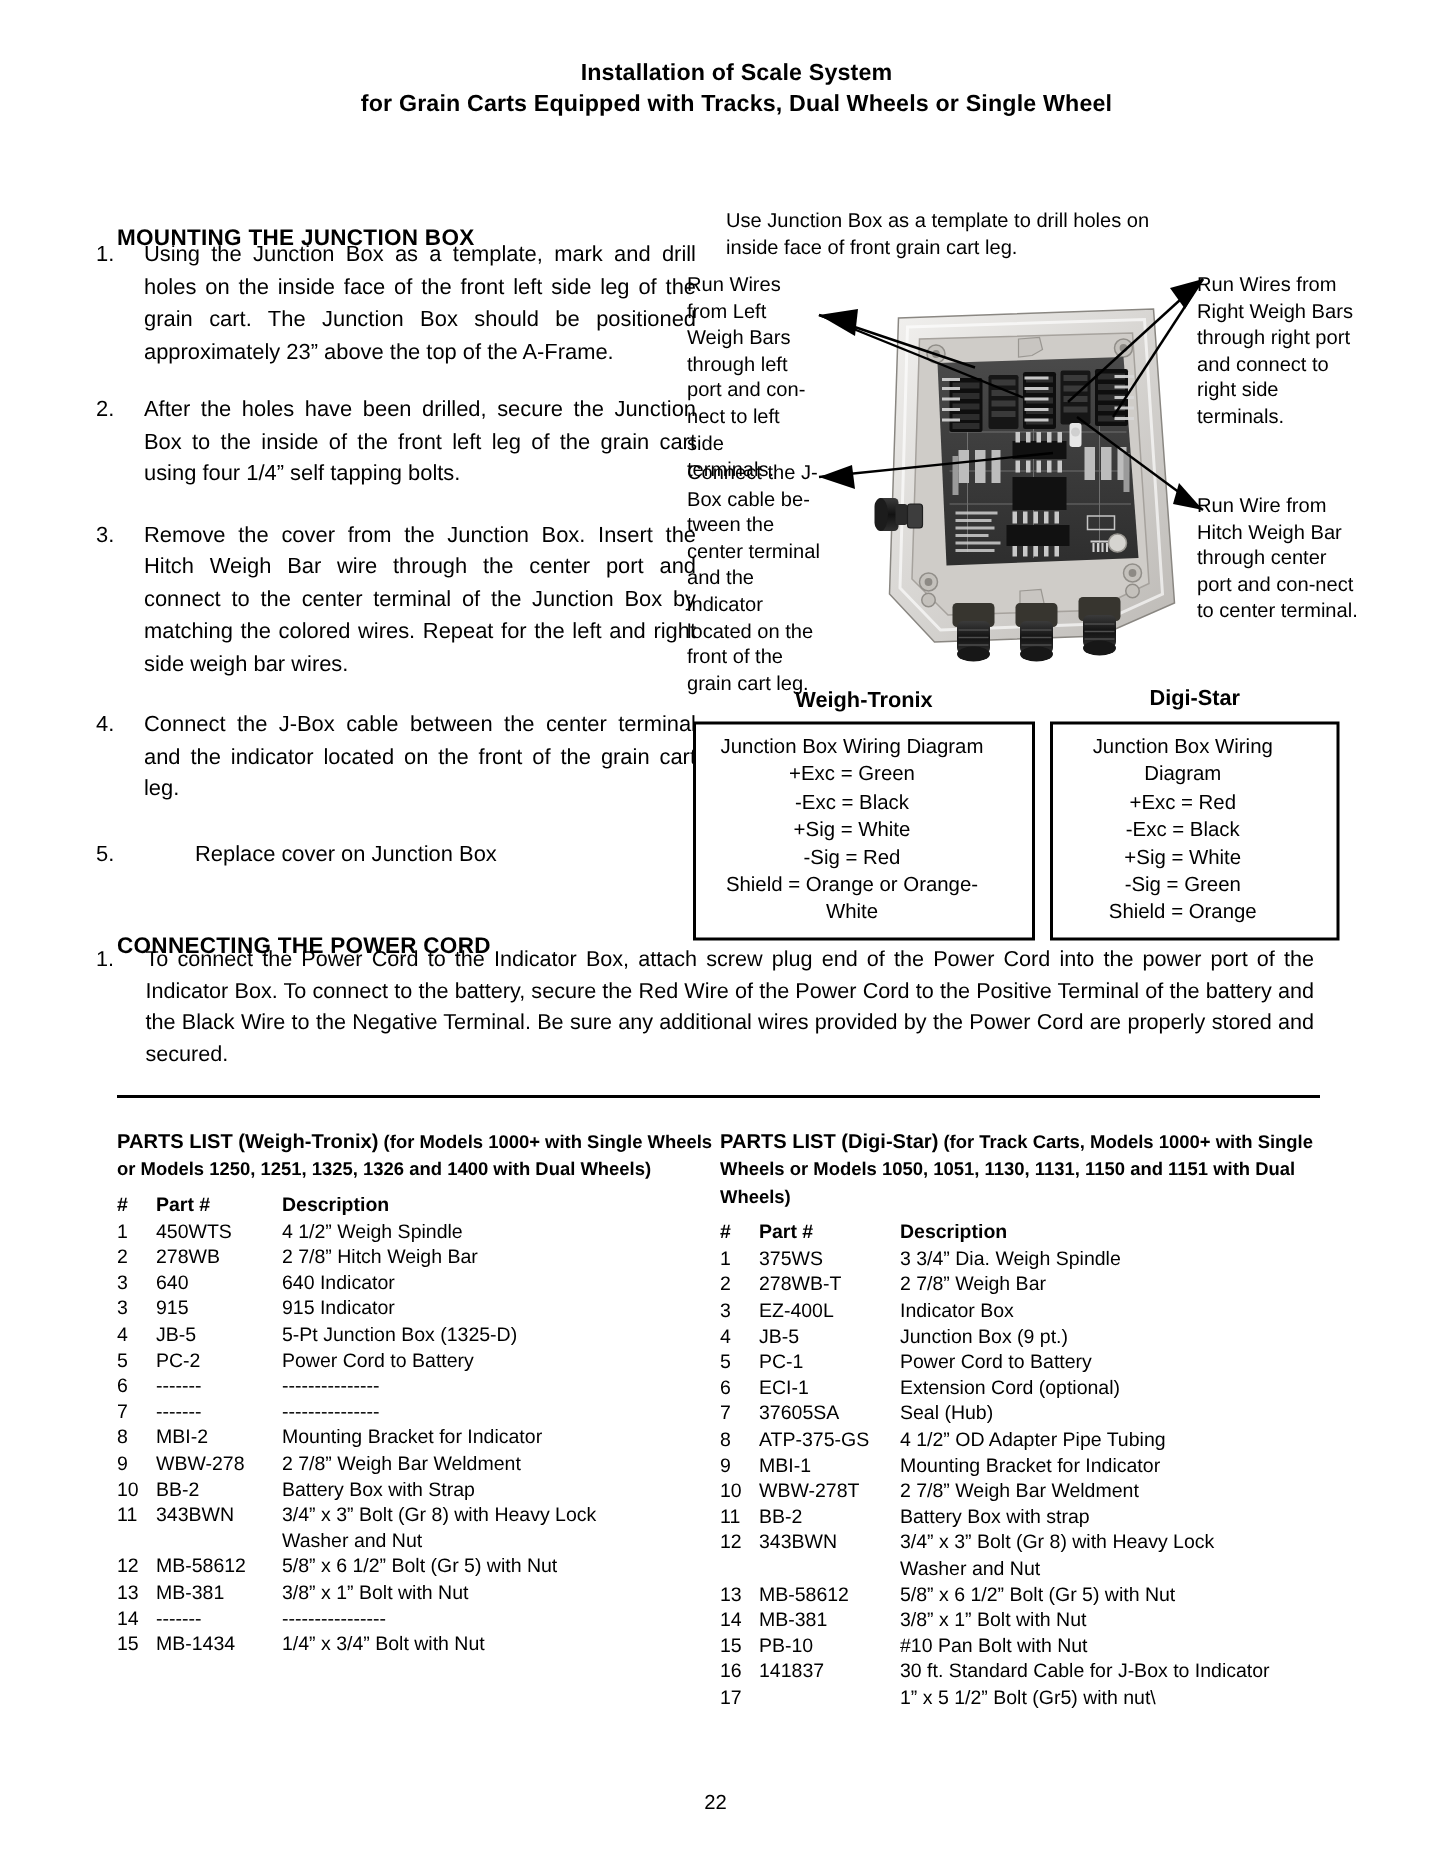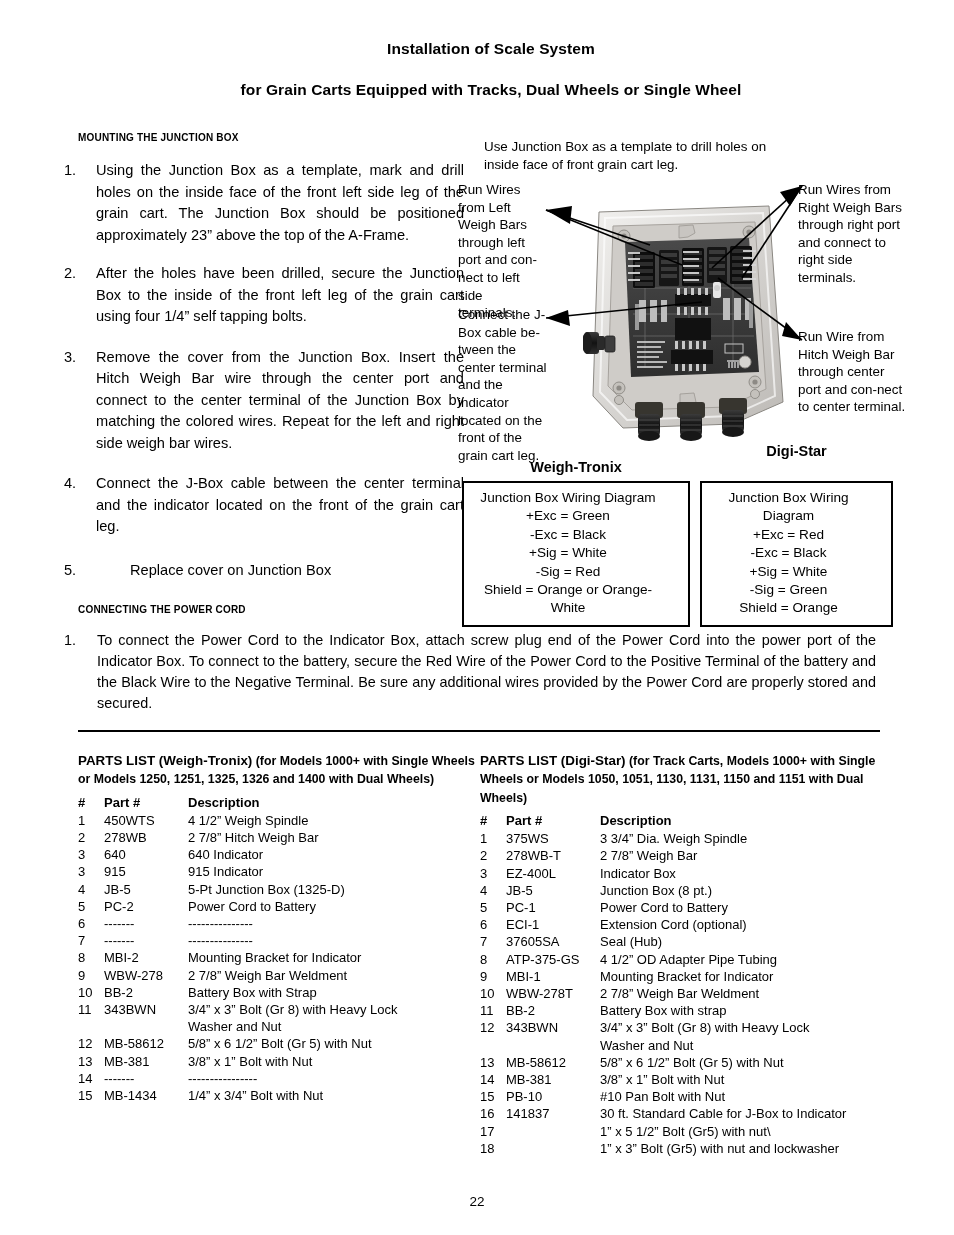--- a/index.html
+++ b/index.html
@@ -20,27 +20,28 @@
   .page-title {
     position: absolute;
     top: 38px; left: 0; width: 954px;
     text-align: center;
     font-weight: bold;
     font-size: 15.5px;
     line-height: 21px;
     letter-spacing: 0.1px;
     padding-left: 28px;
   }
-  .page-title .l2 { white-space: nowrap; margin-top: 20px; }
+  .page-title .l2 { white-space: nowrap; }
 
   
   .sec-head {
     font-weight: bold;
-    font-size: 10px;
+    font-size: 15px;
     letter-spacing: 0.2px;
+    margin-top: 18px;
   }
   #mounting-head {
     position: absolute;
     top: 132px; left: 78px;
   }
   .steps {
     position: absolute;
     top: 160px; left: 64px;
     width: 400px;
   }
@@ -102,21 +103,21 @@
   }
 
   
   .wd-title {
     position: absolute;
     font-weight: bold;
     font-size: 14.5px;
     text-align: center;
   }
   #wd-title-wt { top: 459px; left: 462px; width: 228px; }
-  #wd-title-ds { top: 443px; left: 700px; width: 193px; }
+  #wd-title-ds { top: 458px; left: 700px; width: 193px; }
 
   .wd-box {
     position: absolute;
     border: 2px solid #000;
     text-align: center;
     font-size: 13.6px;
     line-height: 18.4px;
     padding: 6px 20px 7px 4px;
   }
   #wd-box-wt { top: 481px; left: 462px; width: 228px; }
@@ -615,21 +616,21 @@
           <td>2 7/8” Weigh Bar</td>
         </tr>
       <tr>
           <td>3</td>
           <td>EZ-400L</td>
           <td>Indicator Box</td>
         </tr>
       <tr>
           <td>4</td>
           <td>JB-5</td>
-          <td>Junction Box (8 pt.)</td>
+          <td>Junction Box (9 pt.)</td>
         </tr>
       <tr>
           <td>5</td>
           <td>PC-1</td>
           <td>Power Cord to Battery</td>
         </tr>
       <tr>
           <td>6</td>
           <td>ECI-1</td>
           <td>Extension Cord (optional)</td>
@@ -683,22 +684,17 @@
       <tr>
           <td>16</td>
           <td>141837</td>
           <td>30 ft. Standard Cable for J-Box to Indicator</td>
         </tr>
       <tr>
           <td>17</td>
           <td></td>
           <td>1” x 5 1/2” Bolt (Gr5) with nut\</td>
         </tr>
-      <tr>
-          <td>18</td>
-          <td></td>
-          <td>1” x 3” Bolt (Gr5) with nut and lockwasher</td>
-        </tr>
     </tbody>
   </table>
 </div>
 
 <div id="page-number">22</div>
 
 </body></html>

